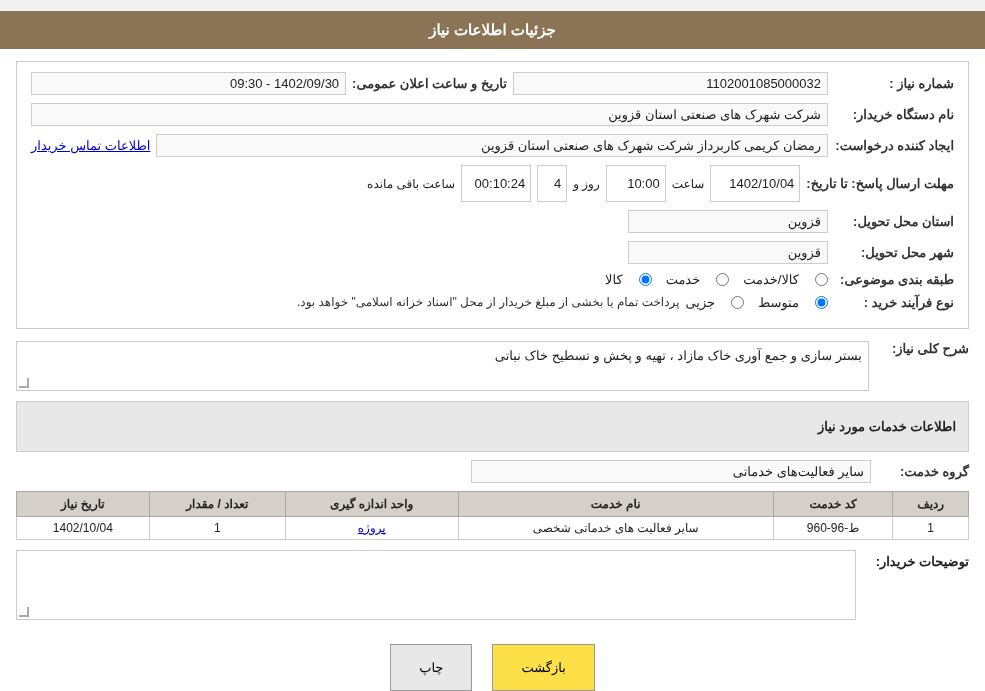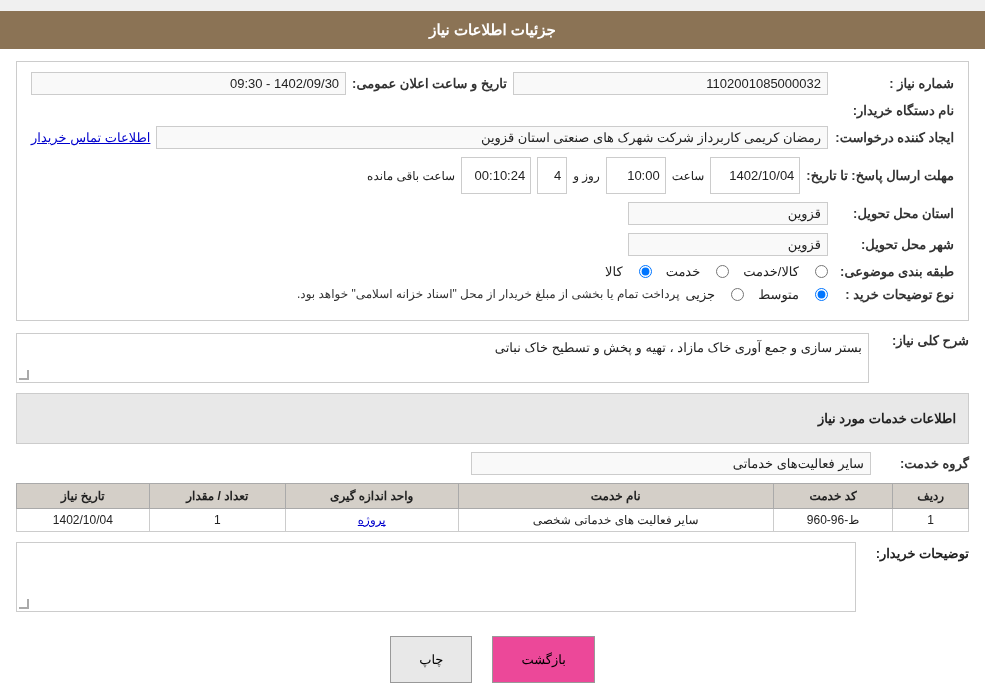--- a/index.html
+++ b/index.html
@@ -138,21 +138,21 @@
       padding: 15px 28px;
       font-size: 13px;
       cursor: pointer;
       border: 1px solid #999;
       font-family: Tahoma, Arial, sans-serif;
     }
     .btn-print {
       background: #e8e8e8;
     }
     .btn-back {
-      background: #ec4899;
+      background: #fde047;
       text-align: right;
     }
     .watermark-container {
       position: relative;
     }
     .watermark {
       position: absolute;
       left: 50%;
       top: 50%;
       transform: translate(-50%, -50%);
@@ -213,20 +213,21 @@
 
       <div class="form-row">
         <span class="form-label">شماره نیاز :</span>
         <div class="form-value readonly">1102001085000032</div>
         <span class="form-label">تاریخ و ساعت اعلان عمومی:</span>
         <div class="form-value readonly">1402/09/30 - 09:30</div>
       </div>
 
       <div class="form-row">
         <span class="form-label">نام دستگاه خریدار:</span>
+        <div class="form-value readonly wide">شرکت شهرک های صنعتی استان قزوین</div>
       </div>
 
       <div class="form-row">
         <span class="form-label">ایجاد کننده درخواست:</span>
         <div class="form-value readonly wide">رمضان کریمی کاربرداز شرکت شهرک های صنعتی استان قزوین</div>
         <span class="link-blue">اطلاعات تماس خریدار</span>
       </div>
 
       <div class="form-row">
         <span class="form-label">مهلت ارسال پاسخ: تا تاریخ:</span>
@@ -261,21 +262,21 @@
             <span>خدمت</span>
           </div>
           <div class="radio-item">
             <input type="radio" name="category" checked="" style="">
             <span>کالا</span>
           </div>
         </div>
       </div>
 
       <div class="form-row process-type-row">
-        <span class="form-label">نوع توضیحات خرید :</span>
+        <span class="form-label">نوع فرآیند خرید :</span>
         <div class="radio-group">
           <div class="radio-item">
             <input type="radio" name="process" checked="" style="">
             <span>متوسط</span>
           </div>
           <div class="radio-item">
             <input type="radio" name="process" style="">
             <span>جزیی</span>
           </div>
         </div>

